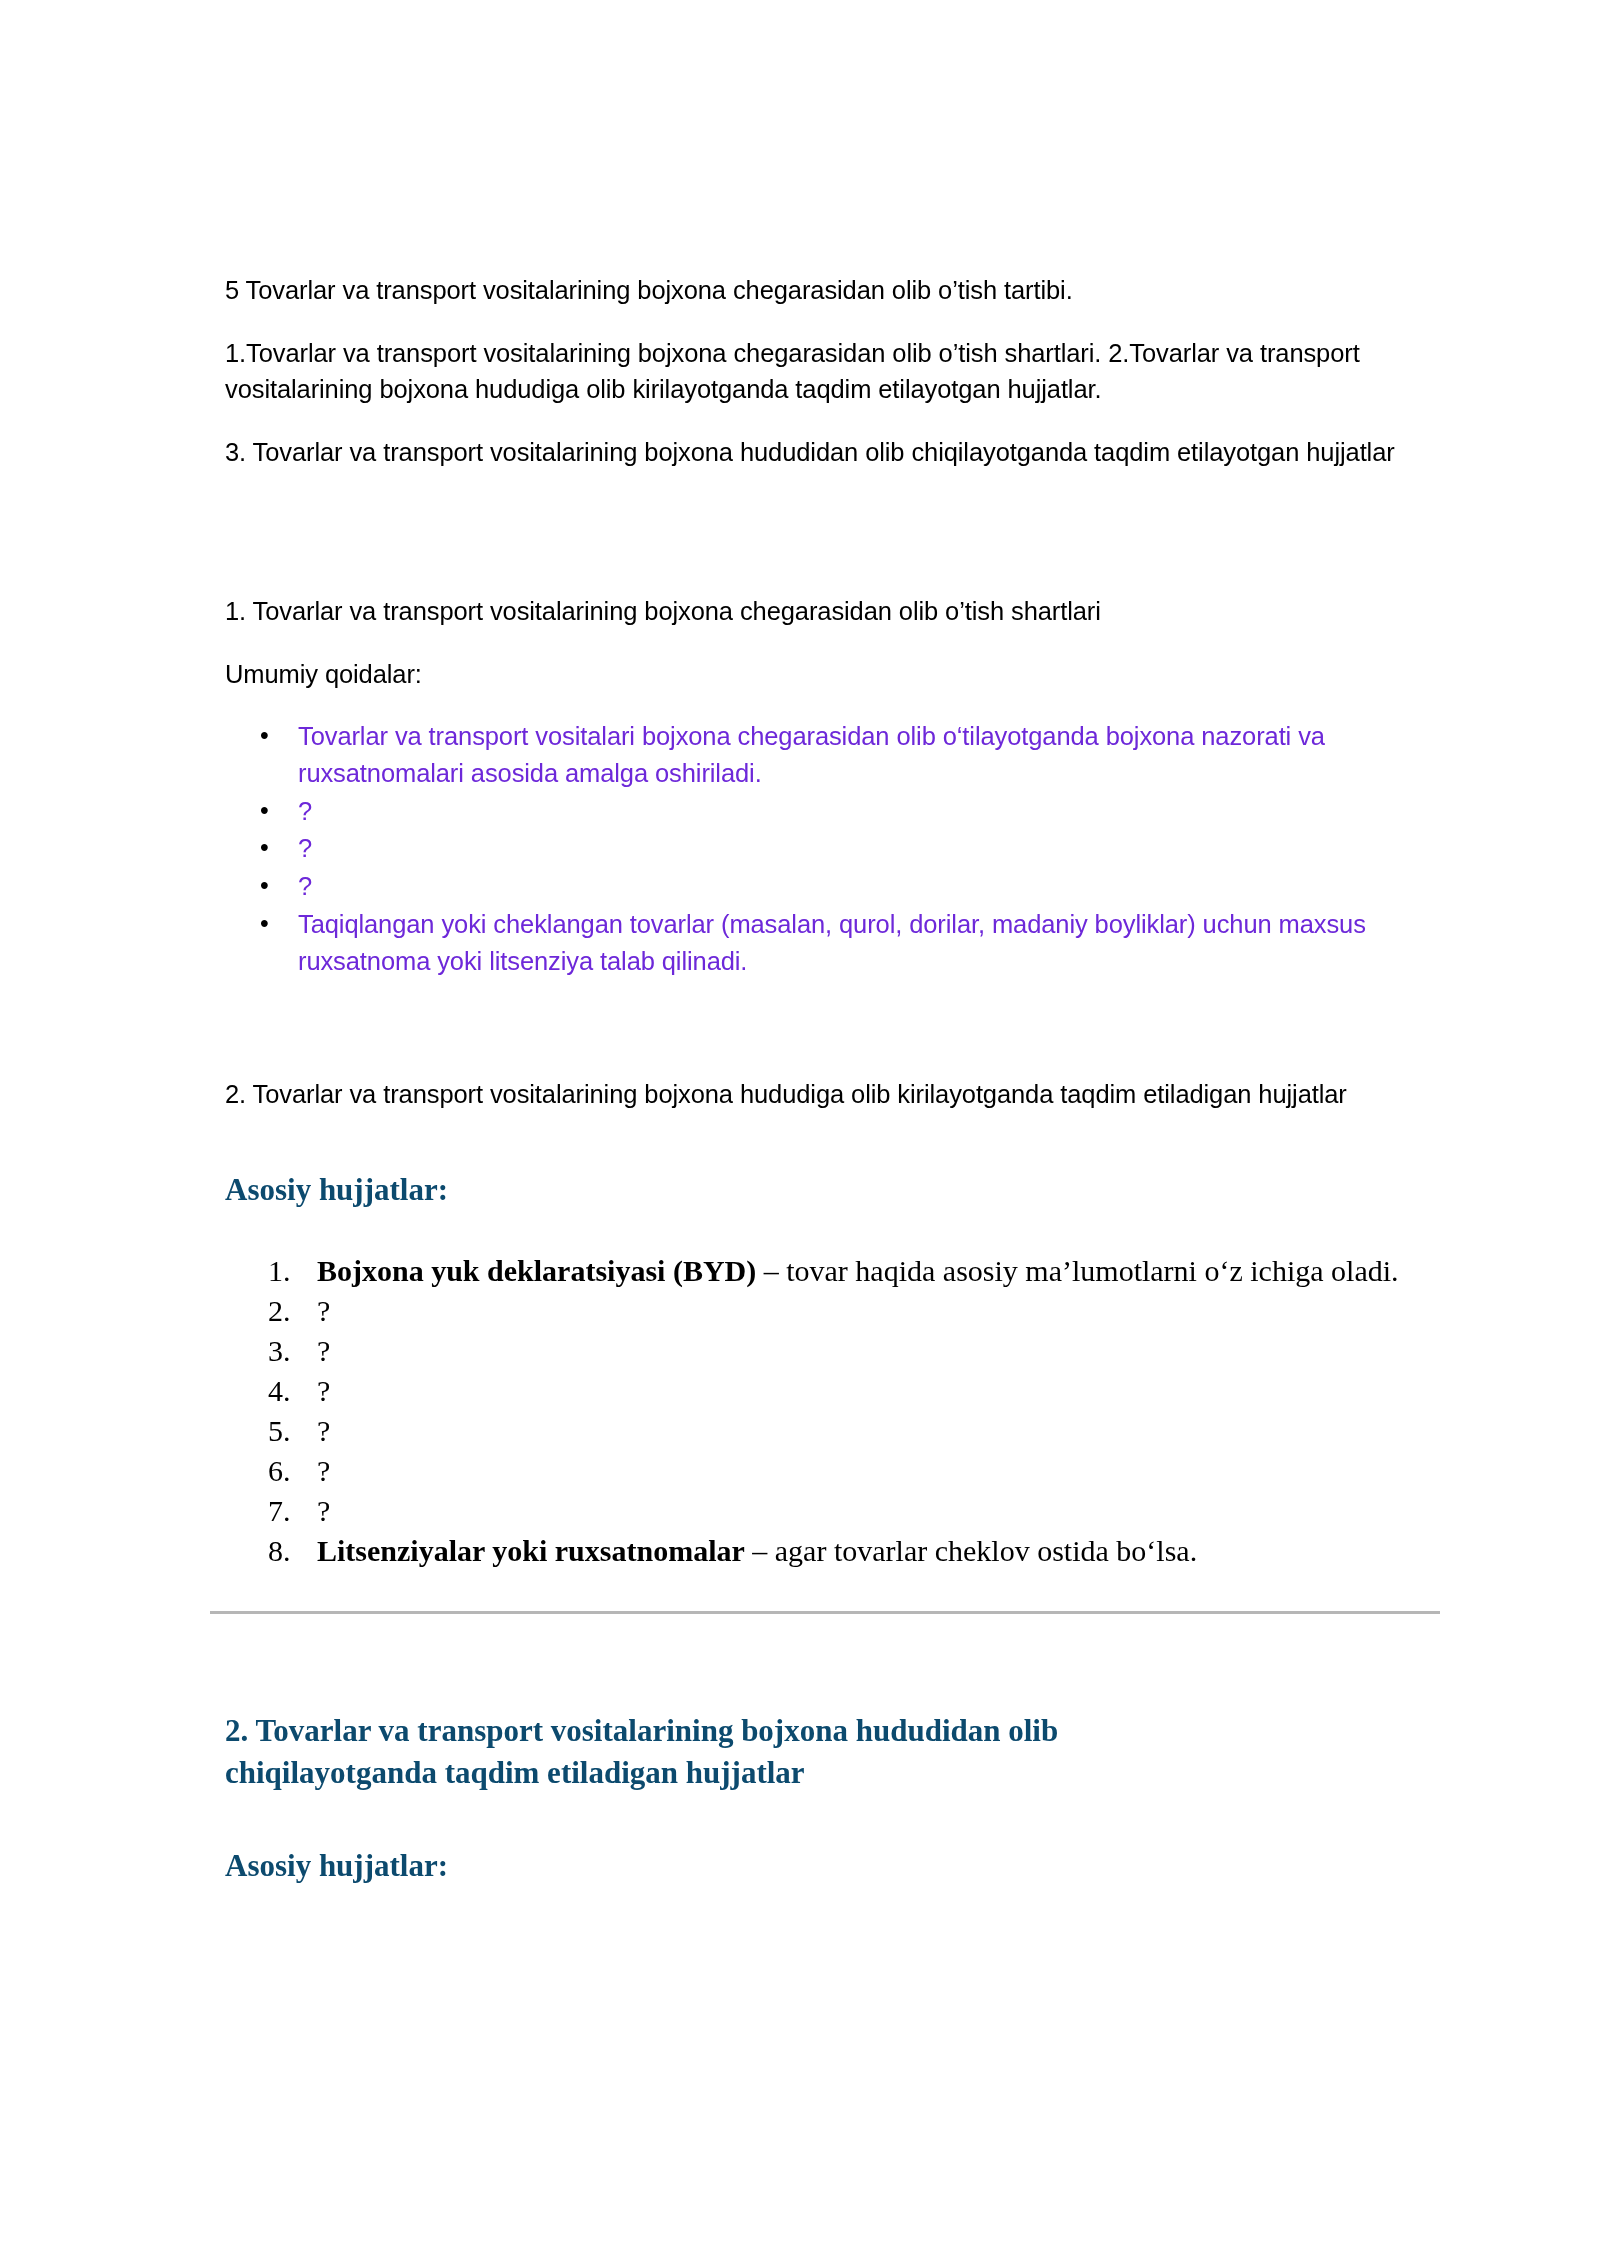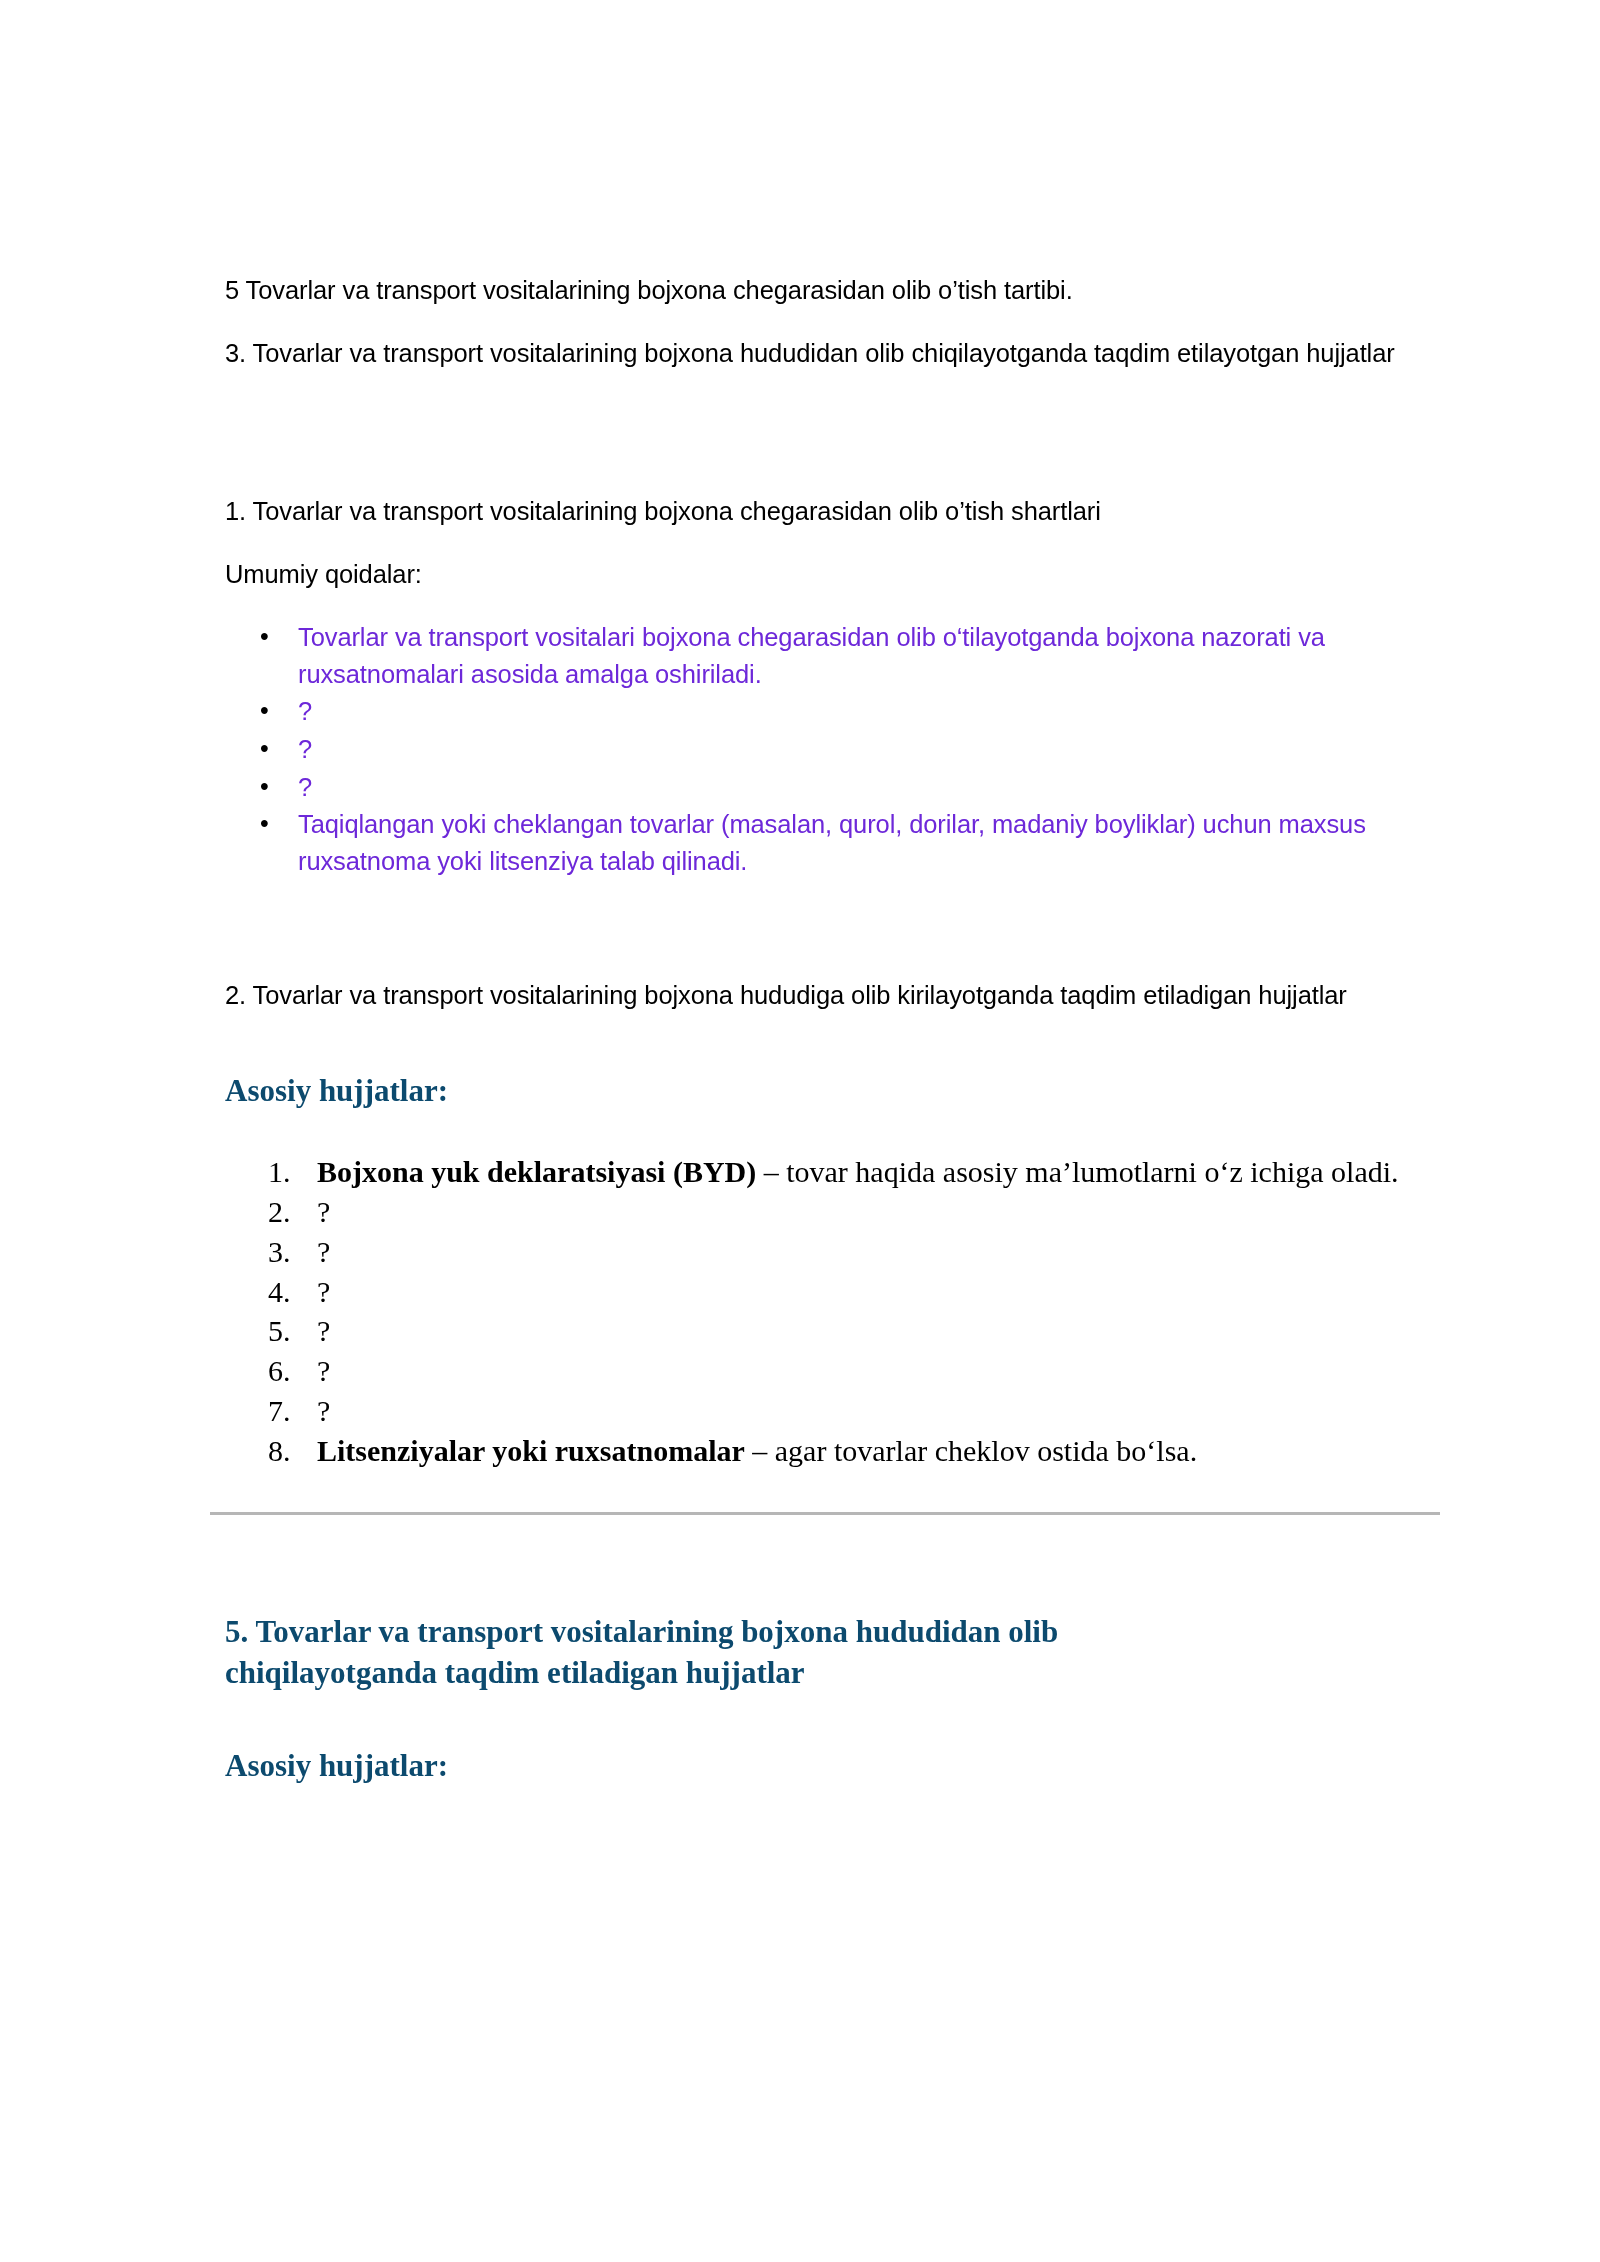--- a/index.html
+++ b/index.html
@@ -127,20 +127,21 @@
   }
 </style>
 </head>
 <body>
 
 <div class="page">
   <div class="content">
 
     <p class="sans para">5   Tovarlar va transport vositalarining bojxona chegarasidan olib o’tish tartibi.</p>
 
+    <p class="sans para">1.Tovarlar va transport vositalarining bojxona chegarasidan olib o’tish shartlari. 2.Tovarlar va transport vositalarining bojxona hududiga olib kirilayotganda taqdim etilayotgan hujjatlar.</p>
 
     <p class="sans para">3. Tovarlar va transport vositalarining bojxona hududidan olib chiqilayotganda taqdim etilayotgan hujjatlar</p>
 
     <div class="gap-xl"></div>
 
     <p class="sans para">1. Tovarlar va transport vositalarining bojxona chegarasidan olib o’tish shartlari</p>
 
     <p class="sans para">Umumiy qoidalar:</p>
 
     <ul class="bullets">
@@ -171,21 +172,21 @@
       <li><span class="bold"></span><span>?</span></li>
       <li><span class="bold">Litsenziyalar yoki ruxsatnomalar</span><span> – agar tovarlar cheklov ostida bo‘lsa.</span></li>
     </ol>
 
     <div class="gap-small"></div>
 
     <hr class="rule" style="border-top-color: rgb(182, 182, 182);">
 
     <div class="gap-xl"></div>
 
-    <p class="heading-serif-bold">5. Tovarlar va transport vositalarining bojxona hududidan olib</p>
+    <p class="heading-serif-bold">2. Tovarlar va transport vositalarining bojxona hududidan olib</p>
     <p class="heading-serif-bold">chiqilayotganda taqdim etiladigan hujjatlar</p>
 
     <div class="gap-med"></div>
 
     <p class="heading-serif-bold">Asosiy hujjatlar:</p>
 
   </div>
 </div>
 
 </body></html>

